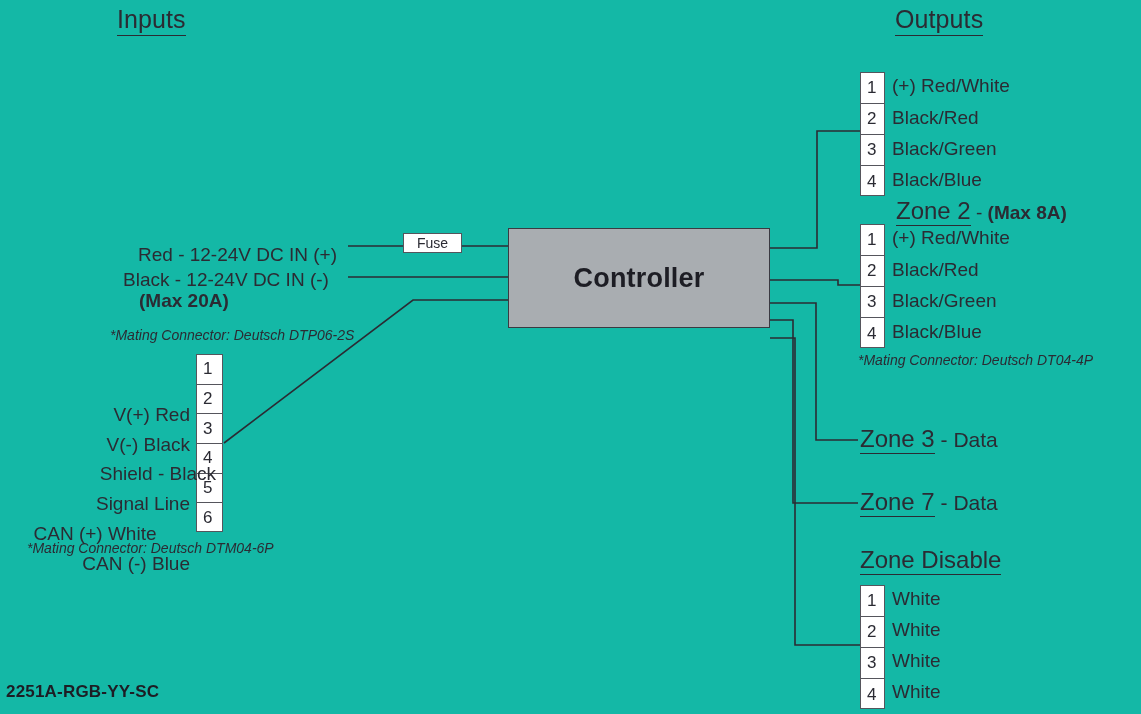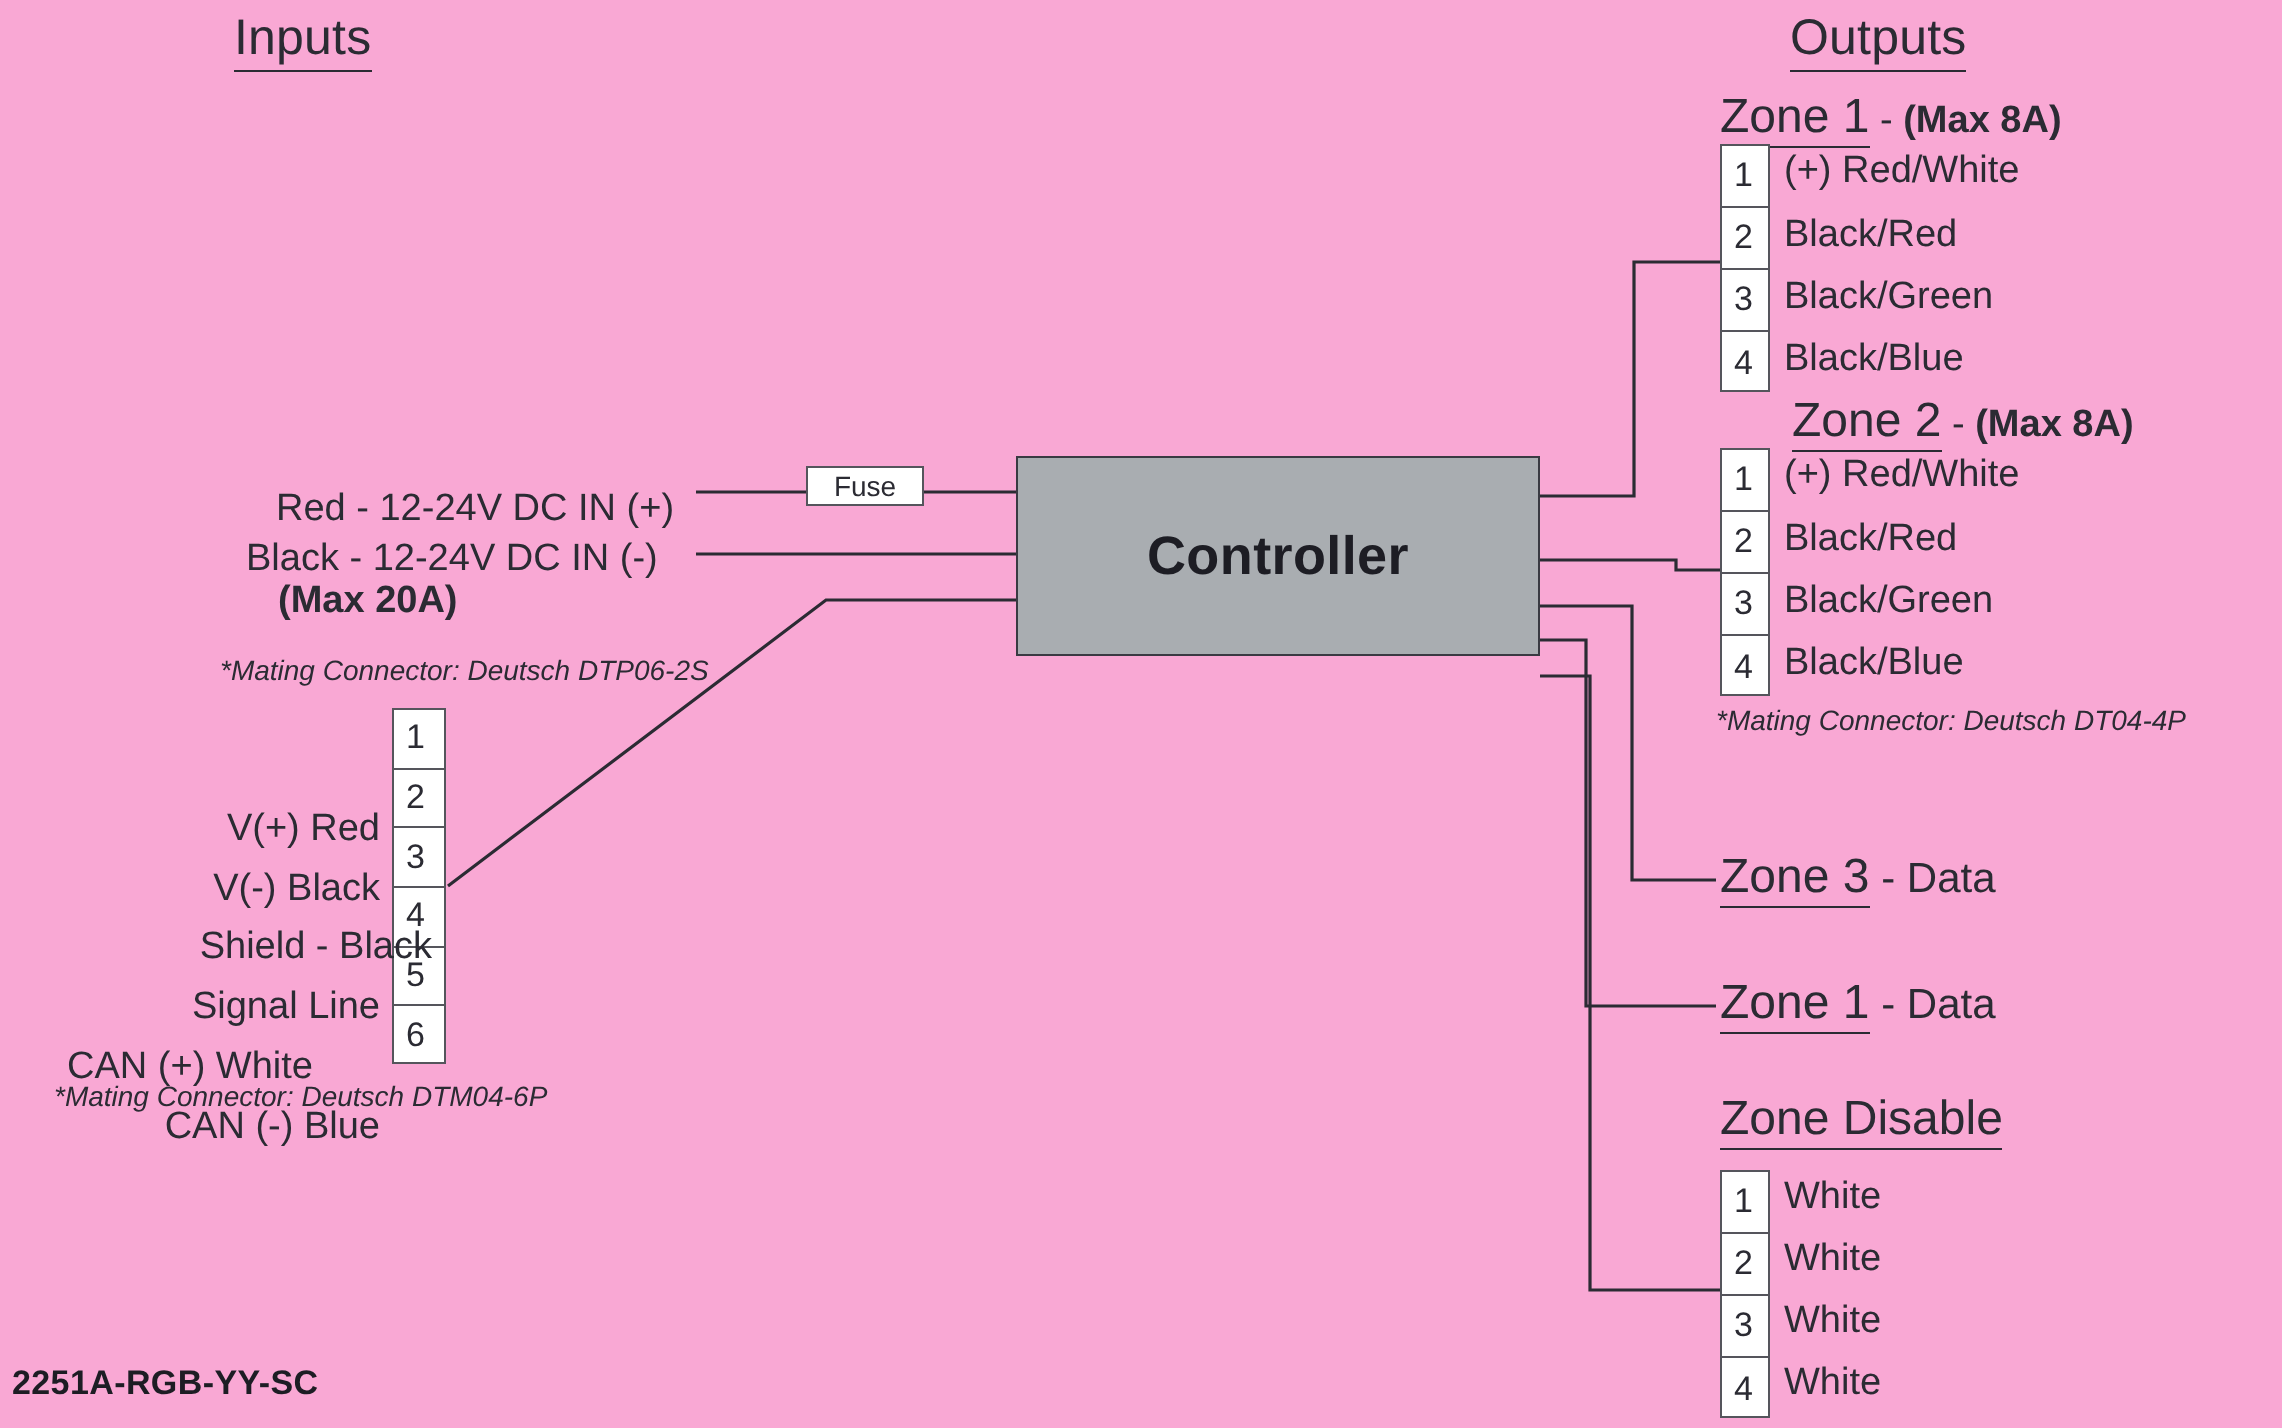--- a/index.html
+++ b/index.html
@@ -5,21 +5,21 @@
 <style>
   html, body {
     margin: 0;
     padding: 0;
     background: #ffffff;
   }
   #page {
     position: relative;
     width: 1141px;
     height: 714px;
-    background: #f9a8d4;
+    background: #14b8a6;
     font-family: "Liberation Sans", sans-serif;
     color: #2b2b33;
     overflow: hidden;
   }
   .abs { position: absolute; }
   svg.wires {
     position: absolute;
     left: 0; top: 0;
     width: 1141px;
     height: 714px;
@@ -192,23 +192,20 @@
 
   <div class="pinlabel left" style="left:0px; top:361px; width:190px;">V(+) Red</div>
   <div class="pinlabel left" style="left:0px; top:391px; width:190px;">V(-) Black</div>
   <div class="pinlabel left" style="left:6px; top:420px; width:190px;padding-left:20px;">Shield - Black</div>
   <div class="pinlabel left" style="left:0px; top:450px; width:190px;">Signal Line</div>
   <div class="pinlabel left" style="left:0px; top:480px; width:190px;text-align:center;">CAN (+) White</div>
   <div class="pinlabel left" style="left:0px; top:510px; width:190px;">CAN (-) Blue</div>
 
   <div class="text note" style="left:27px; top:541px;">*Mating Connector: Deutsch DTM04-6P</div>
 
-  <div class="abs zone-head" style="left:860px; top:47px;">
-    <span class="zname">Zone 1</span><span class="dash">&nbsp;</span><span class="dash">-</span><span class="dash">&nbsp;</span><span class="max">(Max 8A)</span>
-  </div>
 
   <div class="pinblock" style="left:860px; top:72px; width:25px; height:124px;">
     <div class="pincell" style="height:31px;">1</div>
     <div class="pincell" style="height:31px;">2</div>
     <div class="pincell" style="height:31px;">3</div>
     <div class="pincell" style="height:31px;">4</div>
   </div>
 
   <div class="pinlabel right" style="left:892px; top:76px;">(+) Red/White</div>
   <div class="pinlabel right" style="left:892px; top:108px;">Black/Red</div>
@@ -231,21 +228,21 @@
   <div class="pinlabel right" style="left:892px; top:291px;">Black/Green</div>
   <div class="pinlabel right" style="left:892px; top:322px;">Black/Blue</div>
 
   <div class="text note" style="left:858px; top:353px;">*Mating Connector: Deutsch DT04-4P</div>
 
   <div class="abs zone-head" style="left:860px; top:427px;">
     <span class="zname">Zone 3</span><span class="plain">&nbsp;</span><span class="plain">-</span><span class="plain">&nbsp;</span><span class="plain">Data</span>
   </div>
 
   <div class="abs zone-head" style="left:860px; top:490px;">
-    <span class="zname">Zone 1</span><span class="plain">&nbsp;</span><span class="plain">-</span><span class="plain">&nbsp;</span><span class="plain">Data</span>
+    <span class="zname">Zone 7</span><span class="plain">&nbsp;</span><span class="plain">-</span><span class="plain">&nbsp;</span><span class="plain">Data</span>
   </div>
 
   <div class="abs zone-head" style="left:860px; top:548px;">
     <span class="zname">Zone Disable</span>
   </div>
 
   <div class="pinblock" style="left:860px; top:585px; width:25px; height:124px;">
     <div class="pincell" style="height:31px;">1</div>
     <div class="pincell" style="height:31px;">2</div>
     <div class="pincell" style="height:31px;">3</div>

